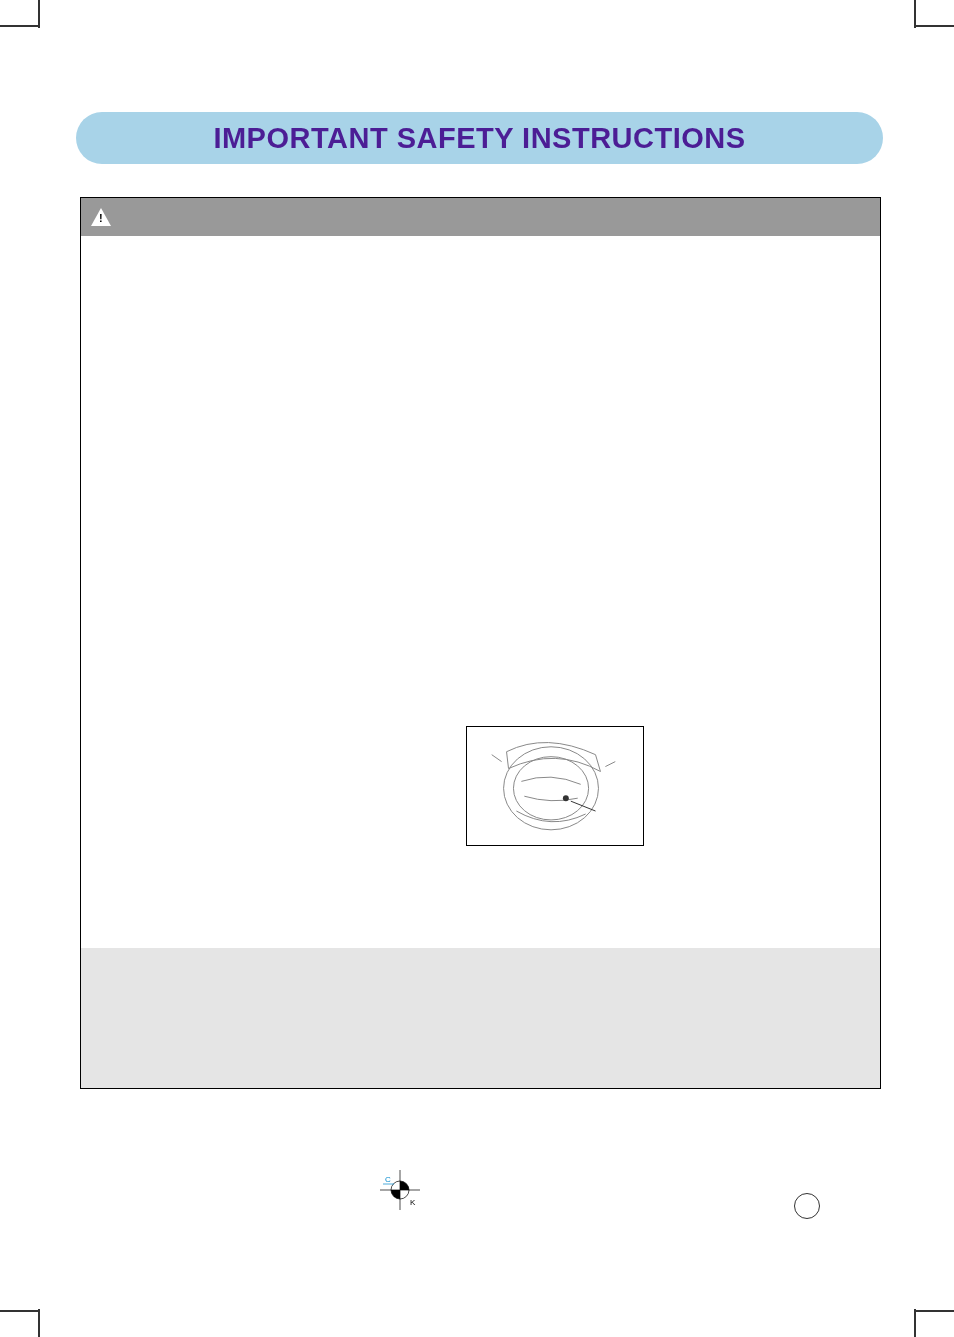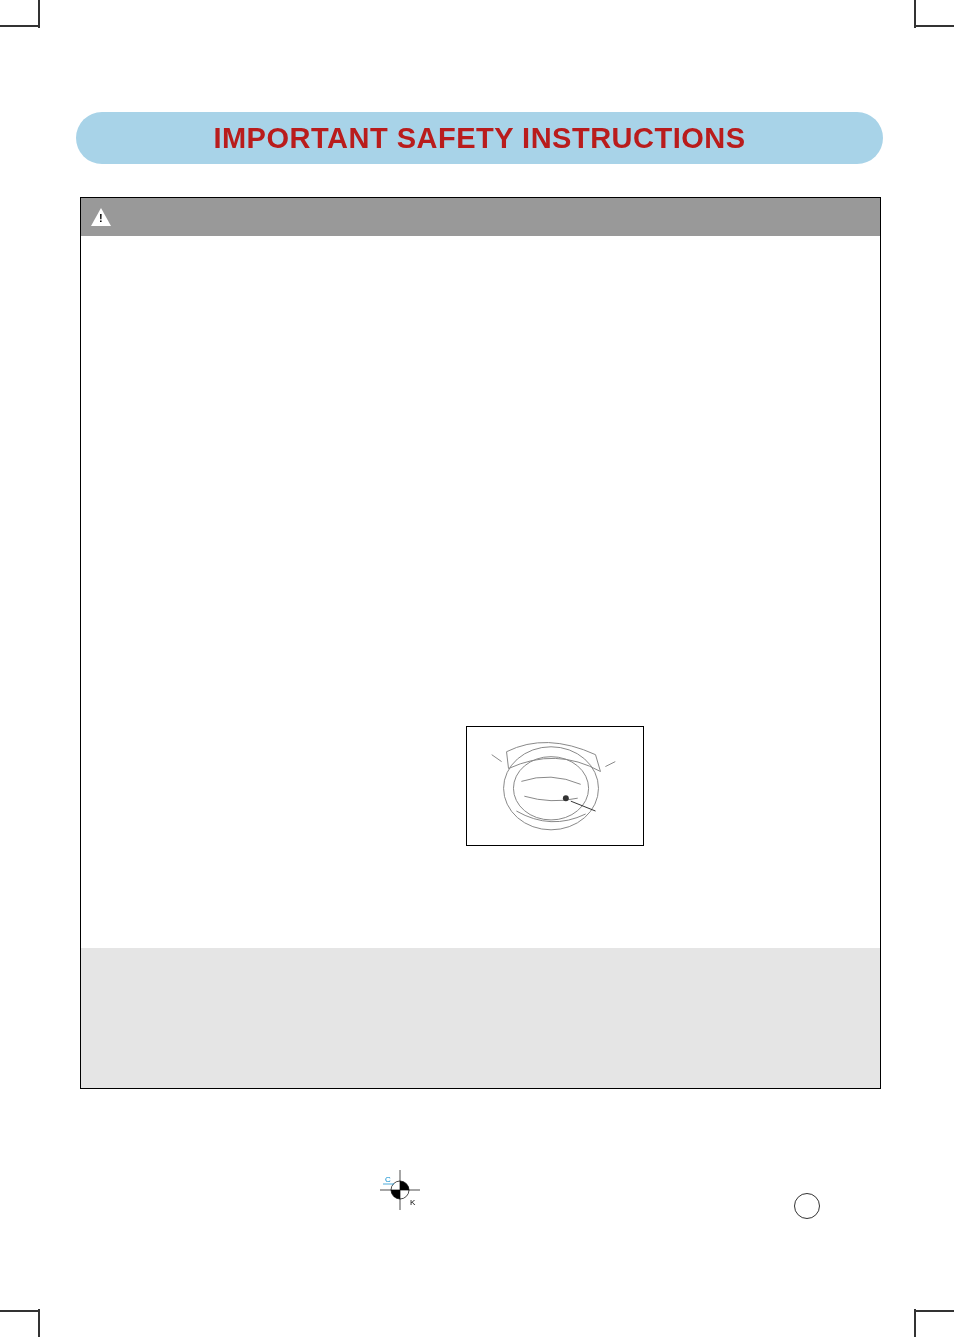--- a/index.html
+++ b/index.html
@@ -27,21 +27,21 @@
       height: 52px;
       background: #a8d3e8;
       border-radius: 26px;
       display: flex;
       align-items: center;
       justify-content: center;
     }
     .title-text {
       font-size: 29px;
       font-weight: 900;
-      color: #b91c1c;
+      color: #4c1d95;
       letter-spacing: 0.5px;
       font-family: Arial Black, Arial, sans-serif;
     }
     
     .content-box {
       position: absolute;
       top: 197px;
       left: 80px;
       width: 801px;
       height: 892px;

